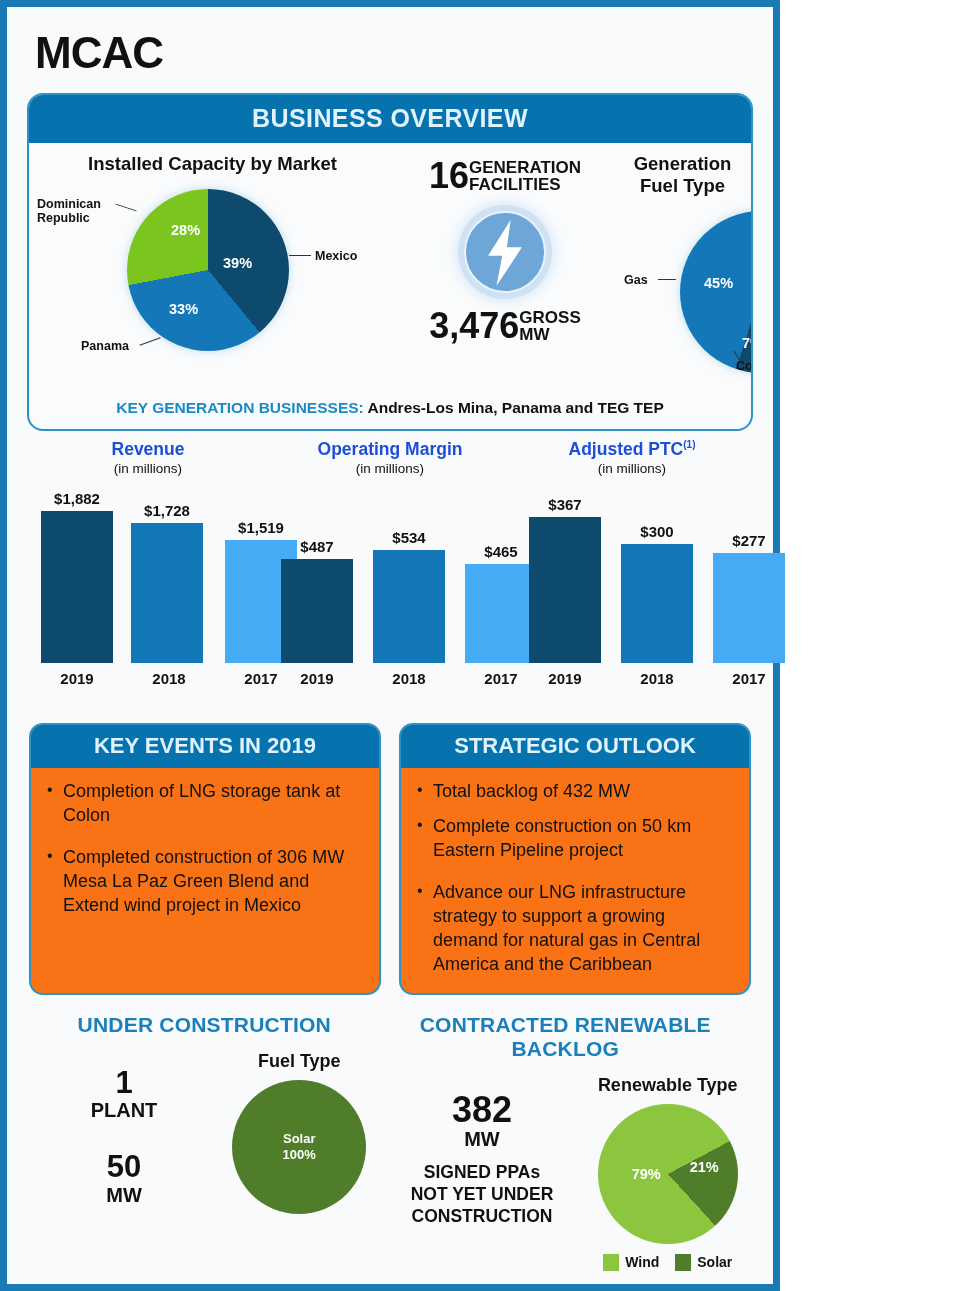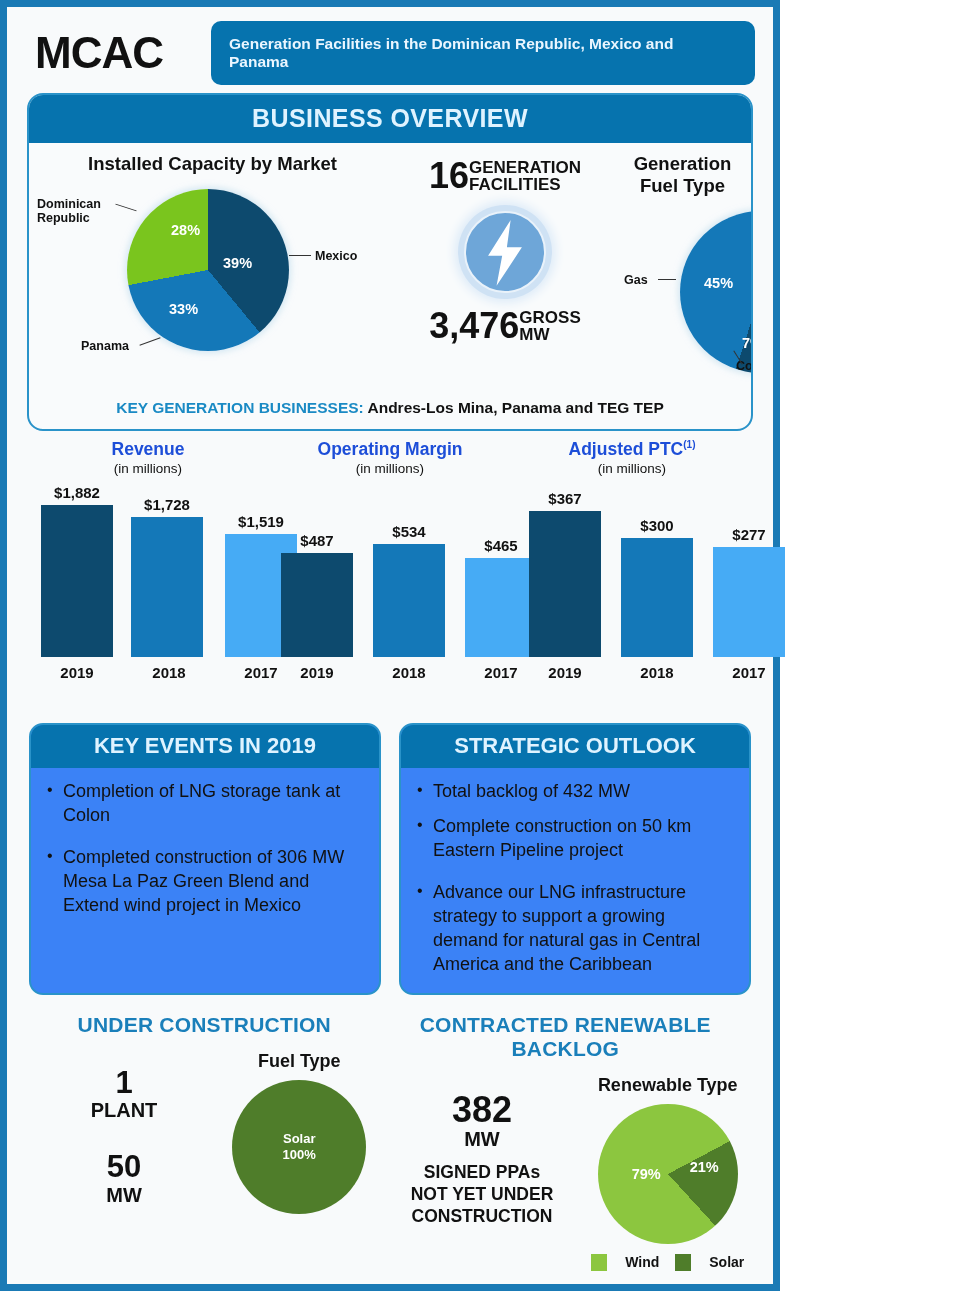--- a/index.html
+++ b/index.html
@@ -74,29 +74,29 @@
     position: absolute; inset: 6px; border-radius: 50%;
     background: #6ea6d8; border: 2px solid #e9f2fa;
   }
 
   
   .bars-row { display: flex; margin-top: 8px; height: 268px; padding: 0 6px; }
   .bar-block { flex: 1; position: relative; }
   .bar-title { text-align: center; font-size: 17.5px; font-weight: bold; color: #1d4ed8; }
   .bar-title sup { font-size: 10px; }
   .bar-sub { text-align: center; font-size: 13.5px; font-weight: normal; color: #111; margin-top: 1px; }
-  .bar-area { position: relative; height: 205px; }
+  .bar-area { position: relative; height: 205px; margin-top: 6px; }
   .bar-col { position: absolute; bottom: 24px; width: 72px; text-align: center; }
   .bar-val { font-size: 15px; font-weight: bold; color: #111; margin-bottom: 4px; }
   .bar-rect { width: 72px; }
   .bar-year { position: absolute; bottom: 0; width: 72px; text-align: center; font-size: 15px; font-weight: bold; color: #111; }
 
   
   .panels { display: flex; gap: 18px; padding: 16px 8px 0 8px; }
-  .panel { flex: 1; border: 2px solid #2a93c9; border-radius: 14px; overflow: hidden; background: #3b82f6; }
+  .panel { flex: 1; border: 2px solid #2a93c9; border-radius: 14px; overflow: hidden; background: #f97316; }
   .panel-head {
     background: #0673ae; color: #dff3ff; text-align: center;
     font-size: 22px; font-weight: bold; padding: 8px 0 9px 0;
   }
   .panel-body { padding: 12px 14px 14px 14px; }
   .bullets { list-style: none; }
   .bullets li {
     position: relative; padding-left: 18px; margin-bottom: 11px;
     font-size: 18px; font-weight: normal; color: #111; line-height: 1.33;
   }
@@ -123,32 +123,31 @@
   .chart-cap { font-size: 18px; font-weight: bold; color: #111; margin-bottom: 8px; }
   .solar-circle {
     width: 134px; height: 134px; border-radius: 50%;
     background: #4f7d2a; margin: 0 auto; position: relative;
   }
   .solar-circle .tx {
     position: absolute; top: 50%; left: 0; right: 0; transform: translateY(-50%);
     color: #ffffff; font-size: 13px; font-weight: bold; line-height: 1.25;
   }
   .legend { display: flex; justify-content: center; gap: 16px; margin-top: 10px; }
-  .legend-item { display: flex; align-items: center; gap: 18px; font-size: 14px; font-weight: bold; color: #111; }
+  .legend-item { display: flex; align-items: center; gap: 6px; font-size: 14px; font-weight: bold; color: #111; }
   .swatch { width: 16px; height: 17px; display: inline-block; }
 </style>
 </head>
 <body>
 
 <div class="page">
  <div class="inner">
 
   <div class="topbar">
     <div class="logo">MCAC</div>
-    <div class="title-pill">Generation Facilities in the Dominican Republic, Mexico and Panama</div>
   </div>
 
   <div class="bo-card">
     <div class="bo-head">BUSINESS OVERVIEW</div>
     <div class="bo-body">
 
       <div class="bo-col left">
         <div class="sec-title">Installed Capacity by Market</div>
         <div style="position:relative; height:210px;">
           <div class="pie" style="position:absolute; left:92px; top:14px; width:162px; height:162px;

